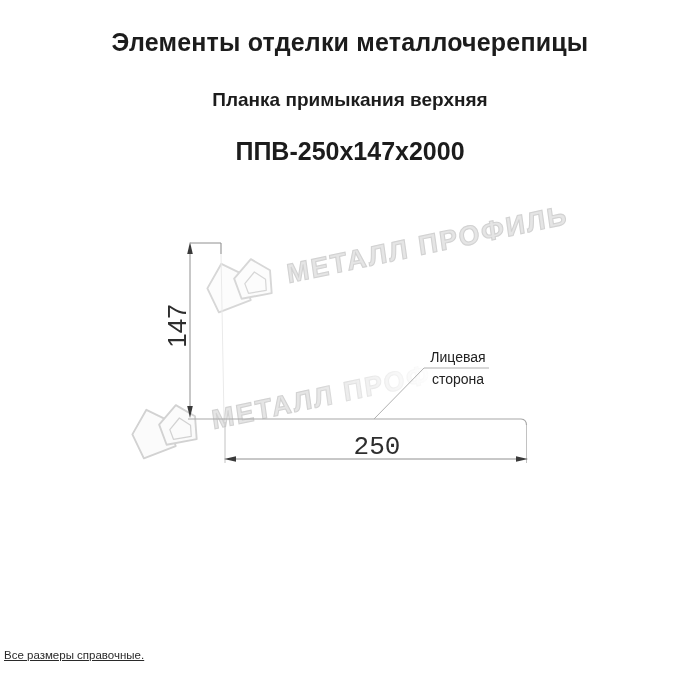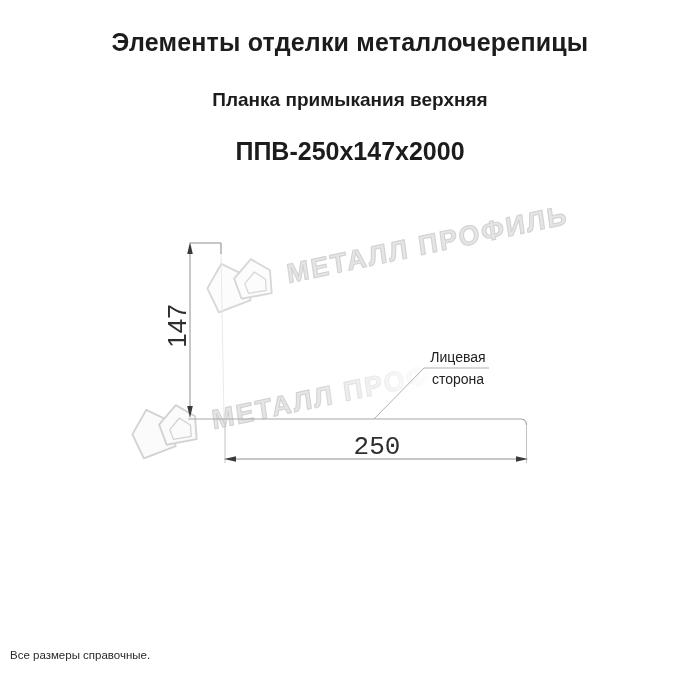--- a/index.html
+++ b/index.html
@@ -56,22 +56,22 @@
   .face-label {
     position: absolute; z-index: 3;
     left: 421px; top: 346px; width: 74px;
     text-align: center;
     font-size: 14px; line-height: 22px;
     color: #222222;
   }
 
   
   .footnotes {
-    position: absolute; left: 10px; top: 647px; z-index: 3;
-    font-size: 11.5px; line-height: 17px; color: #2a2a2a;
+    position: absolute; left: 4px; top: 647px; z-index: 3;
+    font-size: 11.5px; line-height: 17px; color: #2a2a2a; text-decoration: underline;
   }
 </style>
 </head>
 <body>
 
 <div class="page">
 
   <div class="hdr hdr-title">Элементы отделки металлочерепицы</div>
   <div class="hdr hdr-name">Планка примыкания верхняя</div>
   <div class="hdr hdr-code">ППВ-250х147х2000</div>

